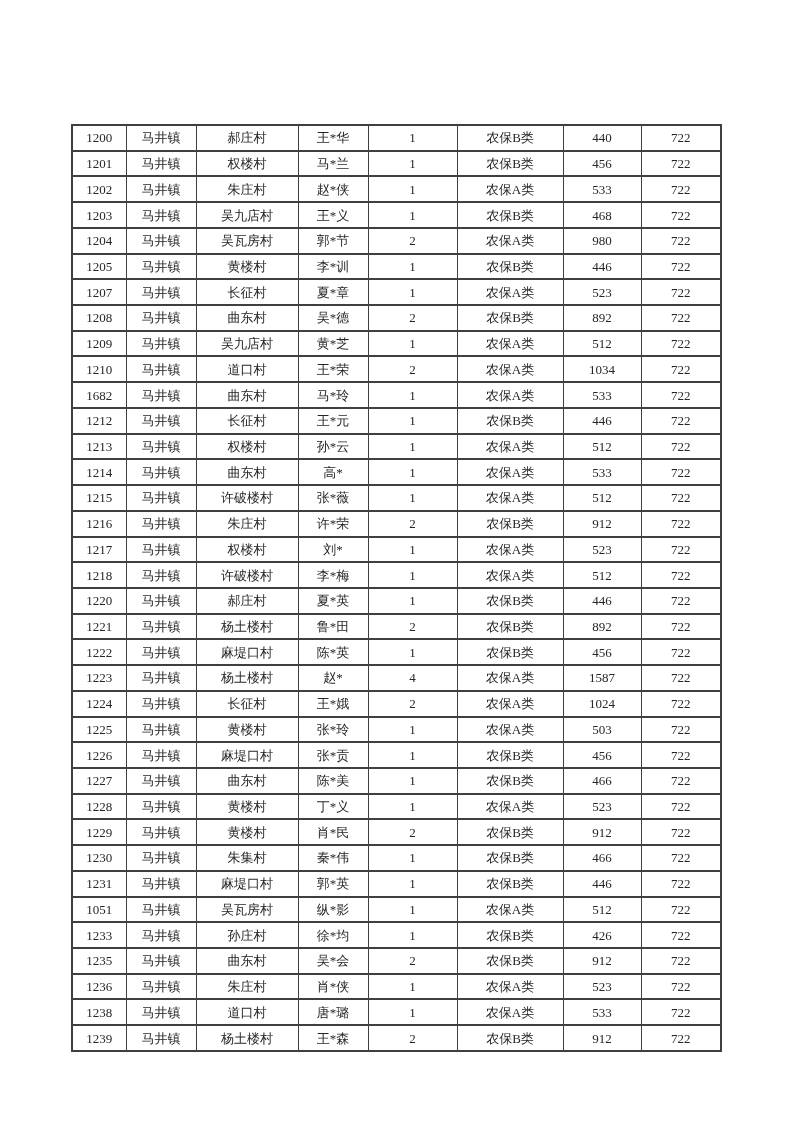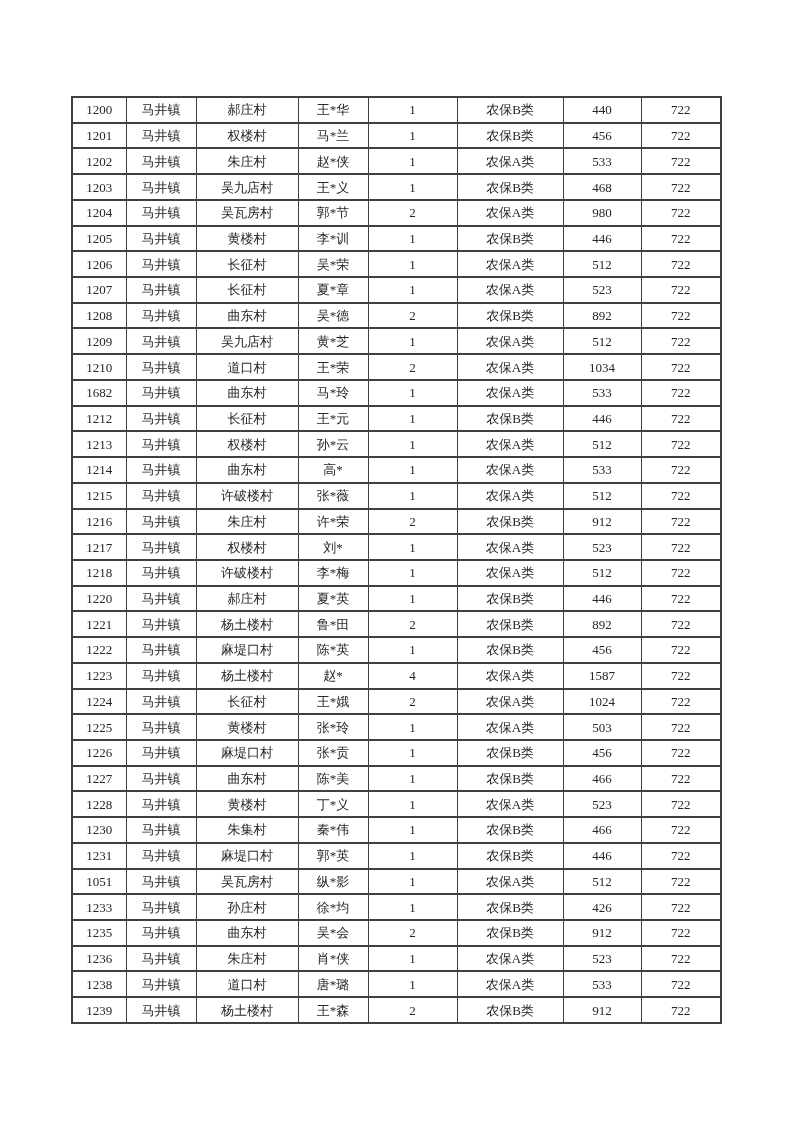--- a/index.html
+++ b/index.html
@@ -36,20 +36,21 @@
     font-size: 13px;
     color: #262626;
     padding: 0;
     height: 23.2px;
     line-height: 1;
     white-space: nowrap;
     overflow: hidden;
   }
   table.data-table {
     border: 2px solid #3f3f3f;
+    margin-top: 28px;
   }
 </style>
 </head>
 <body>
 
 <div class="page">
   <table class="data-table">
     <colgroup>
       <col style="width:54px">
       <col style="width:70px">
@@ -115,30 +116,20 @@
           <td>1205</td>
           <td>马井镇</td>
           <td>黄楼村</td>
           <td>李*训</td>
           <td>1</td>
           <td>农保B类</td>
           <td>446</td>
           <td>722</td>
         </tr>
         <tr>
-          <td>1206</td>
-          <td>马井镇</td>
-          <td>长征村</td>
-          <td>吴*荣</td>
-          <td>1</td>
-          <td>农保A类</td>
-          <td>512</td>
-          <td>722</td>
-        </tr>
-        <tr>
           <td>1207</td>
           <td>马井镇</td>
           <td>长征村</td>
           <td>夏*章</td>
           <td>1</td>
           <td>农保A类</td>
           <td>523</td>
           <td>722</td>
         </tr>
         <tr>
@@ -332,20 +323,30 @@
           <td>722</td>
         </tr>
         <tr>
           <td>1228</td>
           <td>马井镇</td>
           <td>黄楼村</td>
           <td>丁*义</td>
           <td>1</td>
           <td>农保A类</td>
           <td>523</td>
+          <td>722</td>
+        </tr>
+        <tr>
+          <td>1229</td>
+          <td>马井镇</td>
+          <td>黄楼村</td>
+          <td>肖*民</td>
+          <td>2</td>
+          <td>农保B类</td>
+          <td>912</td>
           <td>722</td>
         </tr>
         <tr>
           <td>1230</td>
           <td>马井镇</td>
           <td>朱集村</td>
           <td>秦*伟</td>
           <td>1</td>
           <td>农保B类</td>
           <td>466</td>

